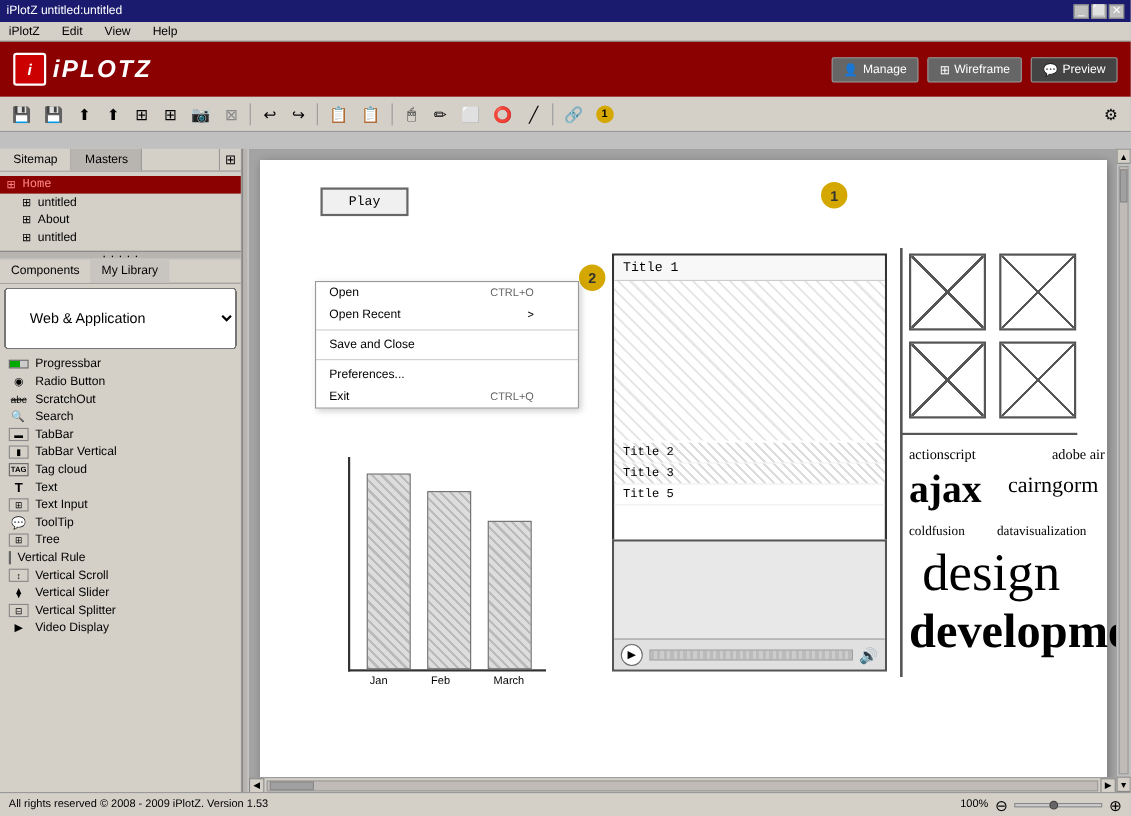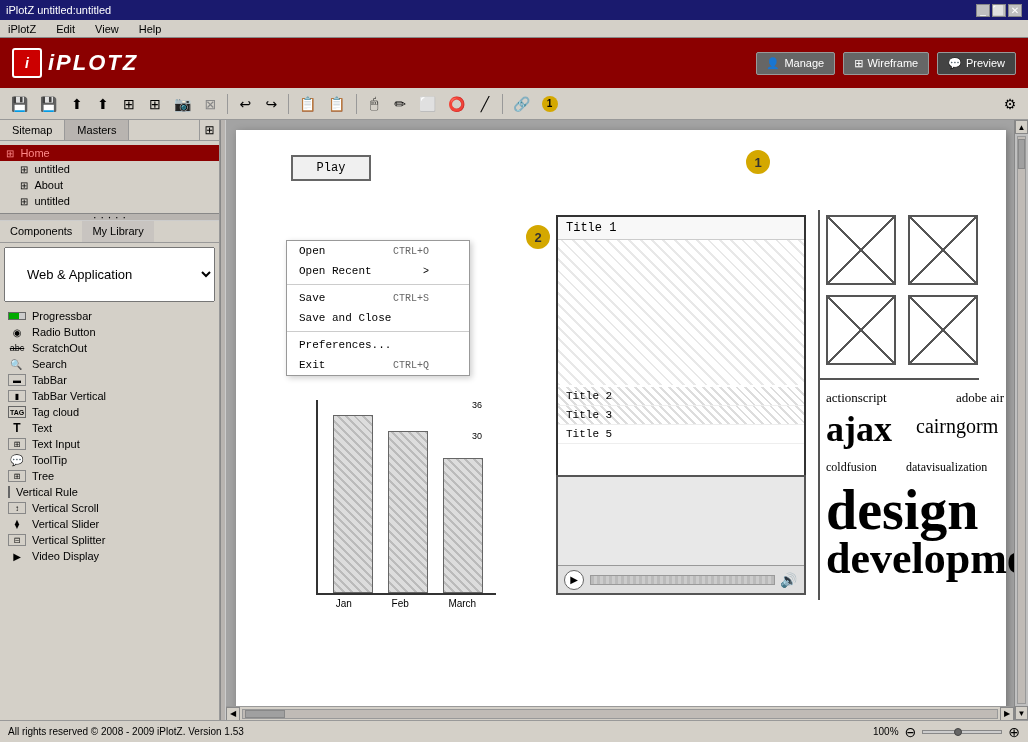--- a/index.html
+++ b/index.html
@@ -26,21 +26,21 @@
     
     #main { display: flex; flex-direction: column; height: calc(742px - 88px); }
 
     
     #toolbar { background: #d4d0c8; border-bottom: 1px solid #999; height: 32px; display: flex; align-items: center; padding: 0 6px; gap: 2px; }
     .tool-btn { background: #d4d0c8; border: 1px solid transparent; padding: 2px 4px; cursor: pointer; font-size: 14px; height: 24px; min-width: 24px; display: flex; align-items: center; justify-content: center; }
     .tool-sep { width: 1px; height: 20px; background: #999; margin: 0 3px; }
     .badge { background: #d4a800; color: black; border-radius: 50%; width: 16px; height: 16px; font-size: 10px; display: flex; align-items: center; justify-content: center; font-weight: bold; }
 
     
-    #content { display: flex; flex: 1; overflow: hidden; }
+    #content { display: flex; flex: 1; overflow: hidden; margin-top: 15px; }
 
     
     #left-panel { width: 220px; background: #d4d0c8; border-right: 1px solid #999; display: flex; flex-direction: column; overflow: hidden; }
 
     
     #panel-tabs { display: flex; border-bottom: 1px solid #999; }
     .panel-tab { padding: 4px 12px; font-size: 11px; cursor: pointer; background: #b8b4b0; border-right: 1px solid #999; }
     .panel-tab.active { background: #d4d0c8; }
     .panel-tab-icon { width: 20px; height: 20px; display: flex; align-items: center; justify-content: center; cursor: pointer; border-left: 1px solid #999; margin-left: auto; font-size: 12px; }
 
@@ -203,21 +203,21 @@
 
       <div id="panel-tabs">
         <div class="panel-tab active">Sitemap</div>
         <div class="panel-tab">Masters</div>
         <div class="panel-tab-icon">⊞</div>
       </div>
 
       <div id="sitemap">
         <div class="tree-item active">
           <span class="grid-icon">⊞</span>
-          <span style="color:#ff8888;">Home</span>
+          <span style="color:#ff8888;font-family:Liberation Mono, monospace;">Home</span>
         </div>
         <div class="tree-item tree-indent-1">
           <span class="grid-icon">⊞</span>
           <span>untitled</span>
         </div>
         <div class="tree-item tree-indent-1">
           <span class="grid-icon">⊞</span>
           <span>About</span>
         </div>
         <div class="tree-item tree-indent-1">
@@ -317,34 +317,30 @@
       <div id="canvas" style="width:770px; height:640px; position:relative;">
 
         <button class="canvas-btn" style="left:55px; top:25px; width:80px;">
           <span>Play</span>
         </button>
 
         <div class="num-badge" style="left:510px; top:20px;">1</div>
 
         <div class="num-badge" style="left:290px; top:95px;">2</div>
 
-        <div class="dropdown-menu" style="left:50px; top:110px; width:184px;font-family:Liberation Mono, monospace;">
+        <div class="dropdown-menu" style="left:50px; top:110px; width:240px;">
           <div class="dropdown-item">
             <span>Open</span>
             <span class="shortcut">CTRL+O</span>
           </div>
           <div class="dropdown-item">
             <span>Open Recent</span>
             <span class="dropdown-arrow">&gt;</span>
           </div>
           <div class="dropdown-sep"></div>
-          <div class="dropdown-item">
-            <span>Save</span>
-            <span class="shortcut">CTRL+S</span>
-          </div>
           <div class="dropdown-item">
             <span>Save and Close</span>
           </div>
           <div class="dropdown-sep"></div>
           <div class="dropdown-item">
             <span>Preferences...</span>
           </div>
           <div class="dropdown-item">
             <span>Exit</span>
             <span class="shortcut">CTRL+Q</span>
@@ -367,29 +363,20 @@
         </div>
         <div class="img-placeholder" style="left:590px; top:165px; width:70px; height:70px;">
           <div class="img-x"></div>
         </div>
         <div class="img-placeholder" style="left:672px; top:165px; width:70px; height:70px;">
           <div class="img-x"></div>
         </div>
 
         <div style="position:absolute; left:50px; top:270px; width:230px; height:220px;">
 
-          <div style="position:absolute; left:0; top:0; right:30px; height:195px; display:flex; flex-direction:column; justify-content:space-between; align-items:flex-end; padding-right:4px; font-size:9px;">
-            <span>36</span>
-            <span>30</span>
-            <span>24</span>
-            <span>18</span>
-            <span>12</span>
-            <span>6</span>
-            <span>0</span>
-          </div>
 
           <div class="chart-area" style="left:30px; top:0; width:180px; height:195px;">
 
             <div class="bar" style="left:15px; width:40px; height:178px;"></div>
             <div class="bar" style="left:70px; width:40px; height:162px;"></div>
             <div class="bar" style="left:125px; width:40px; height:135px;"></div>
           </div>
 
           <div style="position:absolute; left:30px; top:198px; width:180px; display:flex; justify-content:space-around; font-size:10px;">
             <span>Jan</span>
@@ -407,21 +394,21 @@
           </div>
         </div>
 
         <div class="word-cloud" style="left:590px; top:260px; width:250px; height:280px; font-family:Georgia,serif;">
           <div style="font-size:13px; position:absolute; top:0; left:0;">actionscript</div>
           <div style="font-size:13px; position:absolute; top:0; left:130px;">adobe air</div>
           <div style="font-size:36px; font-weight:bold; position:absolute; top:18px; left:0;">ajax</div>
           <div style="font-size:20px; position:absolute; top:25px; left:90px;">cairngorm</div>
           <div style="font-size:12px; position:absolute; top:70px; left:0;">coldfusion</div>
           <div style="font-size:12px; position:absolute; top:70px; left:80px;">datavisualization</div>
-          <div style="font-size:56px; font-weight:bold; position:absolute; top:88px; left:0;">design</div>
+          <div style="font-size:48px; font-weight:normal; position:absolute; top:88px; left:12px;">design</div>
           <div style="font-size:44px; font-weight:bold; position:absolute; top:143px; left:0;">development</div>
         </div>
 
         <div style="position:absolute; left:582px; top:80px; width:2px; height:390px; background:#555; border-left:2px solid #555;"></div>
 
         <div style="position:absolute; left:583px; top:248px; width:160px; height:2px; background:#555;"></div>
 
       </div>
 
       <div id="bottom-scroll" style="position:sticky; bottom:0; background:#d4d0c8; width:100%; display:flex; height:14px;">

